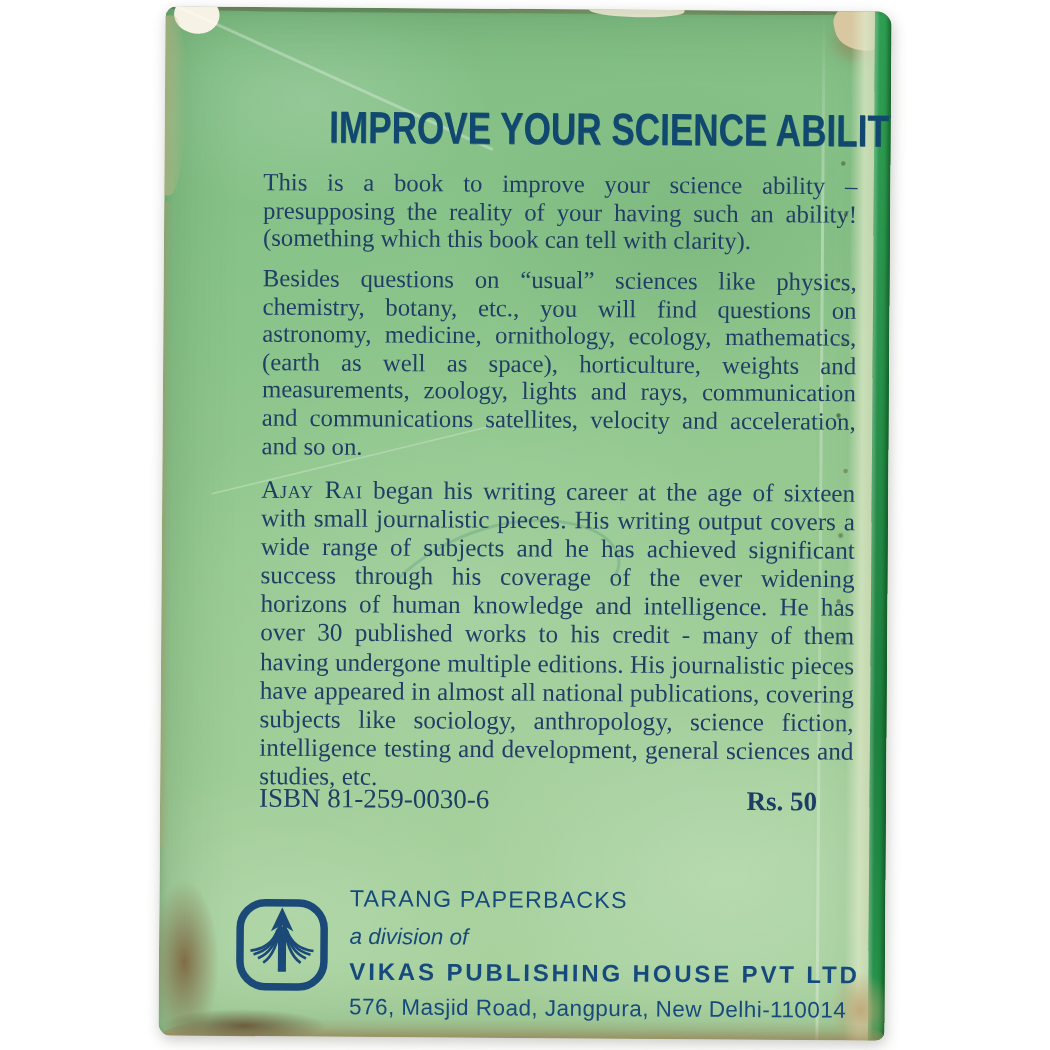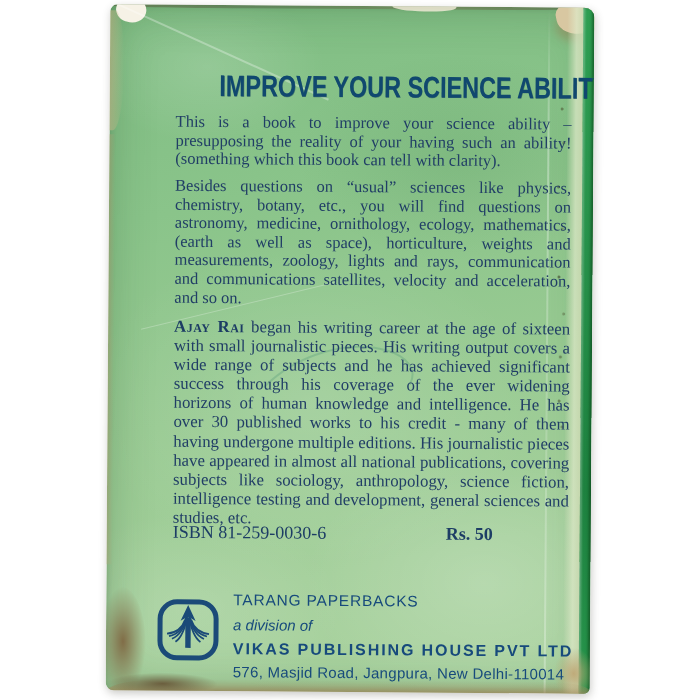--- a/index.html
+++ b/index.html
@@ -76,25 +76,25 @@
   .title { position:absolute; left:66px; width:396px; top:64px; text-align:center;
     font-family:"Liberation Sans", sans-serif; font-weight:700; font-size:30px;
     color:#10486f; white-space:nowrap; letter-spacing:0px;
     transform:scaleX(0.78); transform-origin:50% 50%;
     text-shadow:0.4px 0.4px 0 rgba(10,50,80,0.5); }
 
   .para { text-align:justify; font-size:16.5px; line-height:18.6px; color:#213e66; }
   .intro { top:108px; }
   .contents { top:172px; }
   .bio { top:312px; font-size:16.8px; line-height:19.1px; }
-  .author { font-variant:small-caps; font-weight:bold; letter-spacing:0.5px; color:#1c3c64; }
+  .author { font-variant:small-caps; font-weight:normal; letter-spacing:0.5px; color:#1c3c64; }
 
   .isbn-row { position:absolute; left:66px; width:396px; top:517px; display:flex;
     justify-content:space-between; font-size:18px; color:#1d3d65; }
-  .price { font-weight:bold; margin-right:76px; }
+  .price { font-weight:bold; margin-right:24px; }
 
   .publisher { position:absolute; left:50px; top:582px; display:flex; gap:13px;
     font-family:"Liberation Sans", sans-serif; color:#174a7c; }
   .pub-logo { width:64px; height:64px; margin-top:11px; }
   .pub-lines { display:flex; flex-direction:column; }
   .pub-imprint { font-size:15.5px; letter-spacing:0.8px; margin-top:4px; }
   .pub-division { font-size:15px; font-style:italic; margin-top:7px; }
   .pub-name { font-size:16px; font-weight:700; letter-spacing:1.9px; margin-top:7px; white-space:nowrap; }
   .pub-address { font-size:15px; letter-spacing:0.3px; margin-top:5px; white-space:nowrap; }
 </style>

